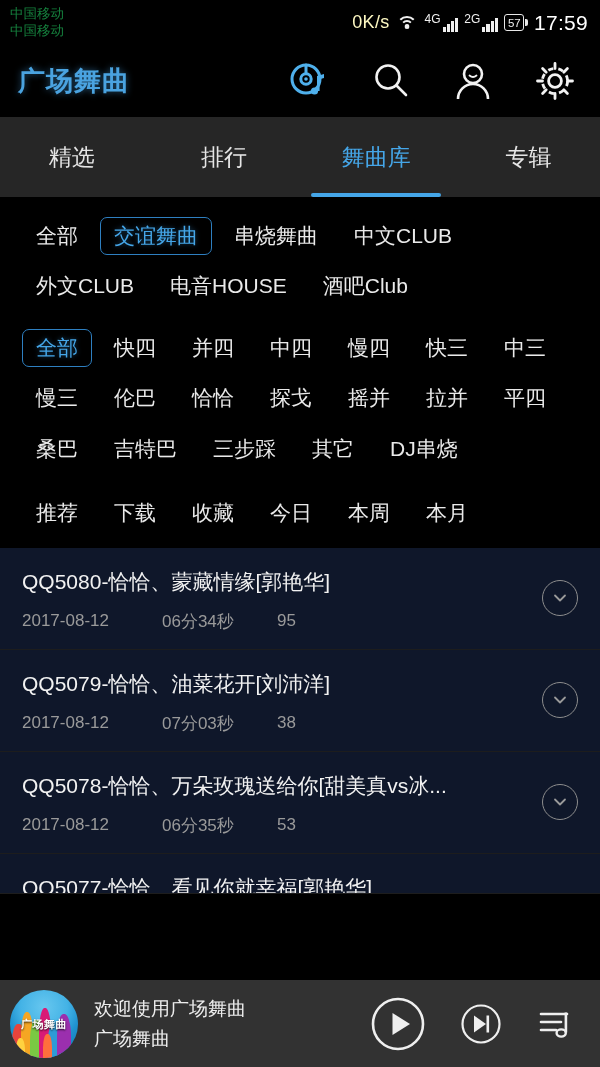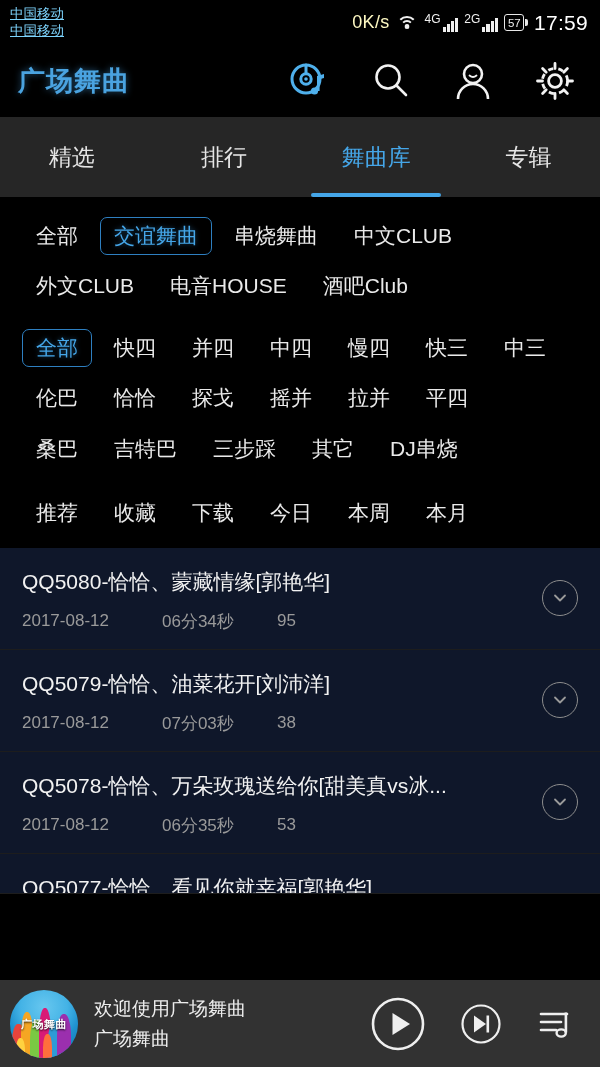--- a/index.html
+++ b/index.html
@@ -11,21 +11,21 @@
   }
   #app{ position:relative; width:600px; height:1067px; background:#000; overflow:hidden; }
 
   
   .statusbar{
     height:45px; background:#000; color:#e8e8e8;
     display:flex; align-items:center; justify-content:space-between;
     padding:0 12px 0 10px;
   }
   .carriers{ display:flex; flex-direction:column; justify-content:center; line-height:1.25; }
-  .carriers span{ font-size:13.5px; color:#7dd3fc;text-decoration:underline; }
+  .carriers span{ font-size:13.5px; color:#15803d; }
   .status-right{ display:flex; align-items:center; gap:6px; }
   .netspeed{ font-size:18px; color:#fef9c3; letter-spacing:.3px; }
   .wifi-ic{ width:23px; height:18px; position:relative; }
   .wifi-ic i{ position:absolute; left:50%; transform:translateX(-50%); border:2.2px solid #f0f0f0;
      border-bottom-color:transparent; border-left-color:transparent; border-right-color:transparent;
      border-radius:50%; }
   .wifi-ic i:nth-child(1){ width:21px; height:21px; top:2px; }
   .wifi-ic i:nth-child(2){ width:13px; height:13px; top:6px; }
   .wifi-ic i:nth-child(3){ width:5px;  height:5px;  top:10.5px; border-bottom-color:#f0f0f0; background:#f0f0f0; }
   .sig{ display:flex; align-items:flex-end; gap:1px; height:19px; }
@@ -216,41 +216,42 @@
       <div class="chiprow">
         <div class="chip sel">全部</div>
         <div class="chip">快四</div>
         <div class="chip">并四</div>
         <div class="chip">中四</div>
         <div class="chip">慢四</div>
         <div class="chip">快三</div>
         <div class="chip">中三</div>
       </div>
       <div class="chiprow">
+        <div class="chip">慢三</div>
         <div class="chip">伦巴</div>
         <div class="chip">恰恰</div>
         <div class="chip">探戈</div>
         <div class="chip">摇并</div>
         <div class="chip">拉并</div>
         <div class="chip">平四</div>
       </div>
       <div class="chiprow">
         <div class="chip">桑巴</div>
         <div class="chip">吉特巴</div>
         <div class="chip">三步踩</div>
         <div class="chip">其它</div>
         <div class="chip">DJ串烧</div>
       </div>
     </div>
 
     <div class="fgroup g3">
       <div class="chiprow">
         <div class="chip">推荐</div>
+        <div class="chip">下载</div>
         <div class="chip">收藏</div>
-        <div class="chip">下载</div>
         <div class="chip">今日</div>
         <div class="chip">本周</div>
         <div class="chip">本月</div>
       </div>
     </div>
 
   </div>
 
   <div class="list">
 

